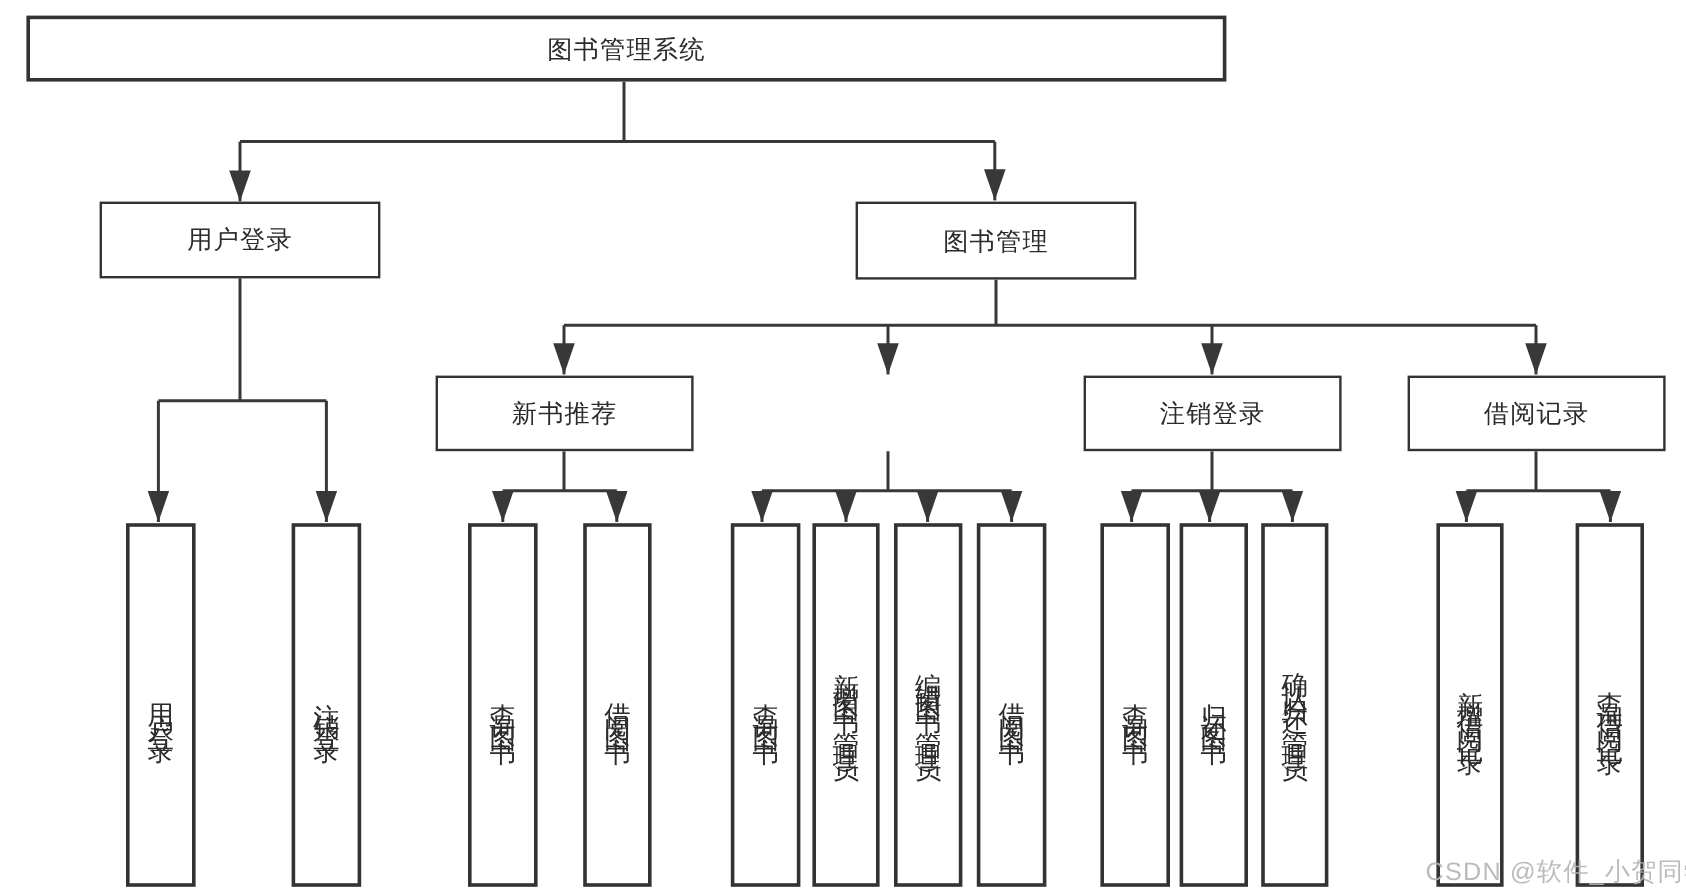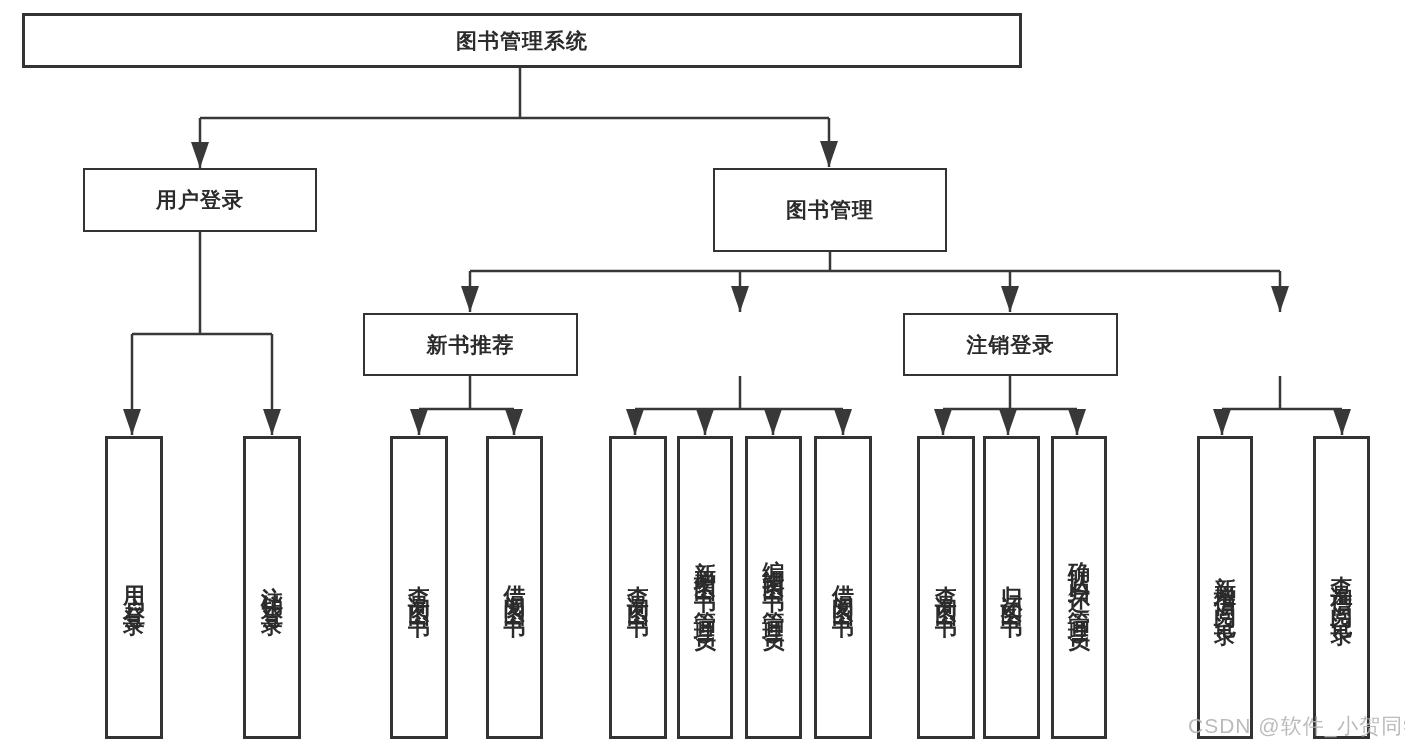--- a/index.html
+++ b/index.html
@@ -24,21 +24,20 @@
     background: #ffffff;
     border: 3px solid #333333;
     box-sizing: border-box;
     display: flex;
     align-items: center;
     justify-content: center;
     color: #2b2b2b;
     font-size: 21px;
     letter-spacing: 1px;
     z-index: 2;
-    font-weight: bold;
   }
   .node.lvl2, .node.lvl3 { border-width: 2px; }
   .leaf .vtext {
     writing-mode: vertical-rl;
     text-orientation: mixed;
     letter-spacing: 10px;
     font-size: 22px;
     line-height: 1;
     white-space: nowrap;
   }
@@ -96,27 +95,28 @@
     <line x1="1077" y1="409" x2="1077" y2="435" stroke="#383838" stroke-width="2.5" marker-end="url(#arw)"></line>
 
     <line x1="1222" y1="409" x2="1222" y2="435" stroke="#383838" stroke-width="2.5" marker-end="url(#arw)"></line>
     <line x1="1342" y1="409" x2="1342" y2="435" stroke="#383838" stroke-width="2.5" marker-end="url(#arw)"></line>
   </svg>
 
   <div class="node" style="left:22px; top:13px; width:1000px; height:55px;">图书管理系统</div>
 
   <div class="node lvl2" style="left:83px; top:168px; width:234px; height:64px;">用户登录</div>
 
-  <div class="node lvl2" style="left:713px; top:168px; width:234px; height:84px;">图书管理</div>
+  <div class="node lvl2" style="left:713px; top:168px; width:234px; height:65px;">图书管理</div>
 
   <div class="node lvl3" style="left:363px; top:313px; width:215px; height:63px;">新书推荐</div>
 
 
   <div class="node lvl3" style="left:903px; top:313px; width:215px; height:63px;">注销登录</div>
 
+  <div class="node lvl3" style="left:1173px; top:313px; width:215px; height:63px;">借阅记录</div>
 
   <div class="node leaf" style="left:105px; top:436px; width:58px; height:303px;">
     <span class="vtext">用户登录</span>
   </div>
   <div class="node leaf" style="left:243px; top:436px; width:58px; height:303px;">
     <span class="vtext">注销登录</span>
   </div>
 
   <div class="node leaf" style="left:390px; top:436px; width:58px; height:303px;">
     <span class="vtext">查询图书</span>

